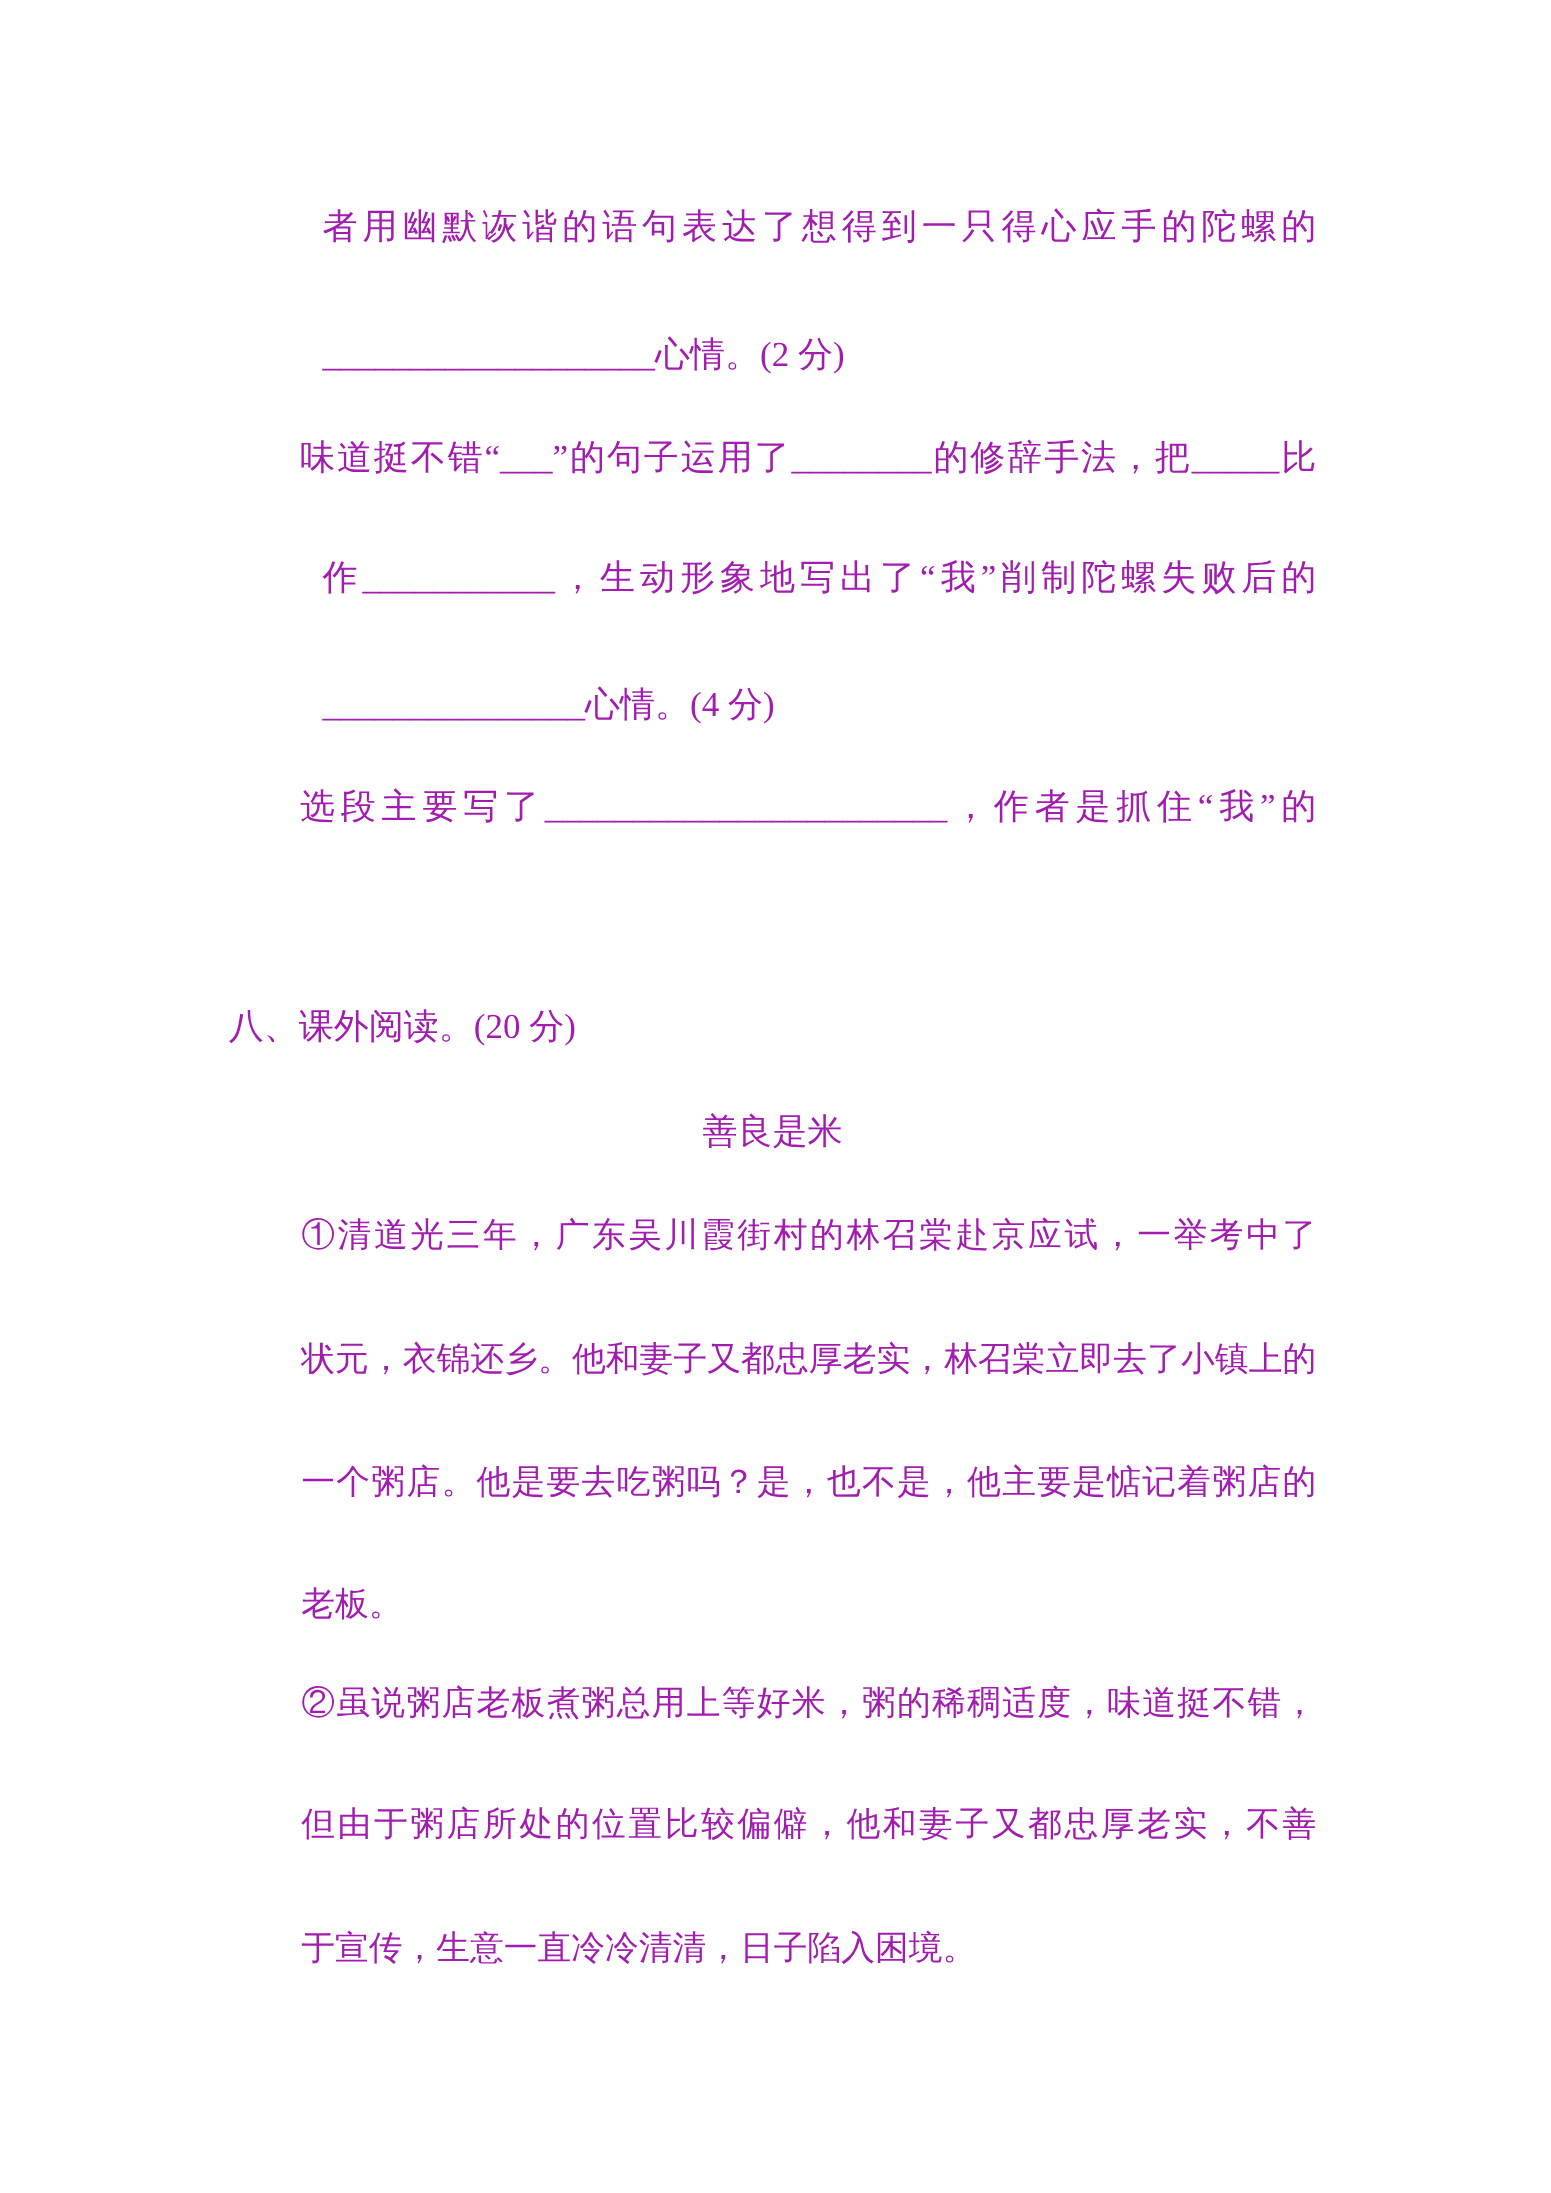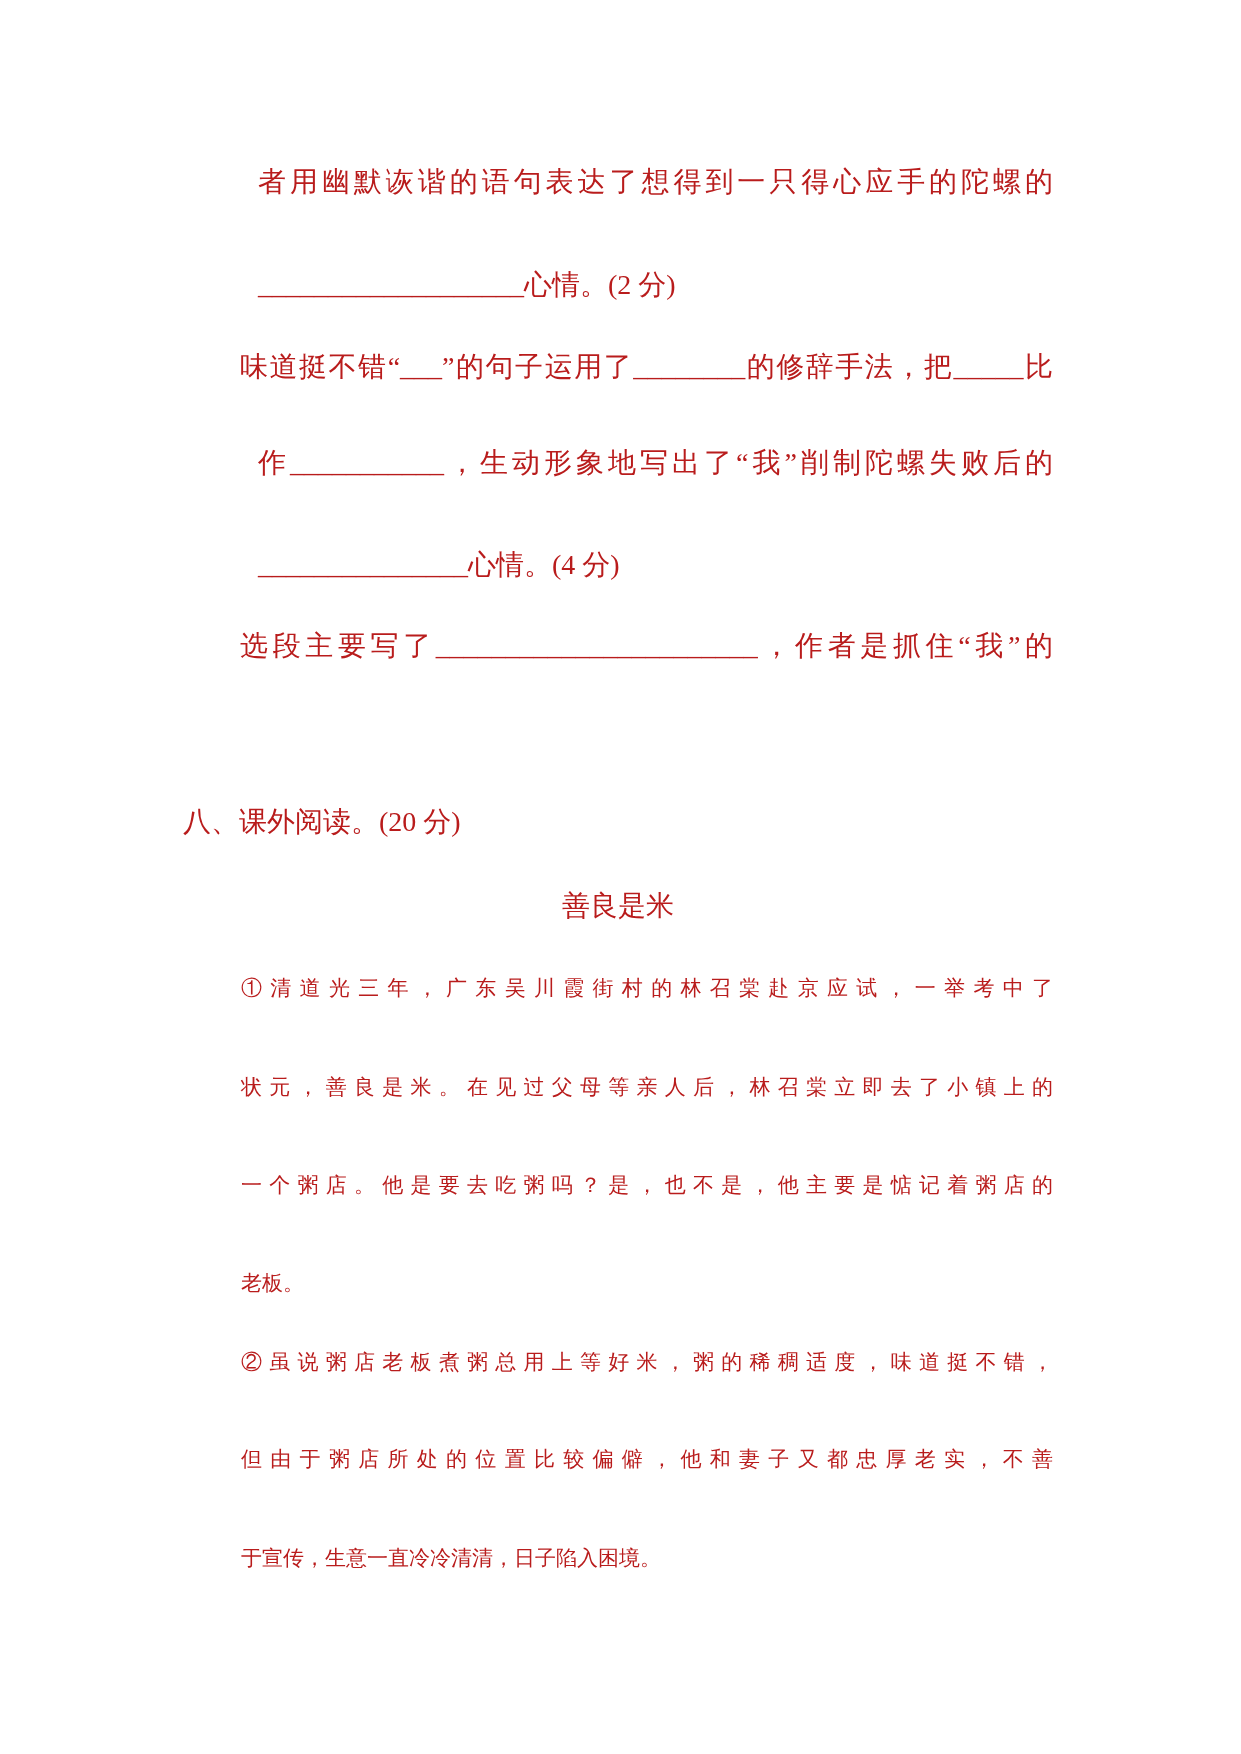--- a/index.html
+++ b/index.html
@@ -6,38 +6,38 @@
     margin: 0;
     padding: 0;
     background: #ffffff;
   }
   .page {
     position: relative;
     width: 1241px;
     height: 1754px;
     background: #ffffff;
     font-family: "Liberation Serif", "DejaVu Serif", serif;
-    color: #b91c1c;
+    color: #a21caf;
     overflow: hidden;
     border-radius: 11px;
   }
   .line {
     position: absolute;
     height: 48px;
     line-height: 48px;
     white-space: nowrap;
   }
   
   .just {
     text-align: justify;
     text-align-last: justify;
     text-justify: inter-character;
   }
   .q  { font-size: 28px; }            
-  .p  { font-size: 21px; font-family: Liberation Serif, serif; }            
+  .p  { font-size: 27px; font-family: Liberation Serif, serif; }            
   .section-header { font-size: 28px; font-weight: normal; }
   .center { text-align: left; text-align-last: center; }
 
   
   .ql1 { top: 158px;  left: 258px; width: 795px; }
   .ql2 { top: 261px;  left: 258px; }
   .ql3 { top: 343px;  left: 240px; width: 813px; }
   .ql4 { top: 439px;  left: 258px; width: 795px; }
   .ql5 { top: 541px;  left: 258px; }
   .ql6 { top: 622px;  left: 240px; width: 813px; }
@@ -62,20 +62,20 @@
   <div class="line q just ql3">味道挺不错“___”的句子运用了________的修辞手法，把_____比</div>
   <div class="line q just ql4">作___________，生动形象地写出了“我”削制陀螺失败后的</div>
   <div class="line q ql5">_______________心情。(4 分)</div>
   <div class="line q just ql6">选段主要写了_______________________，作者是抓住“我”的</div>
 
   <div class="line section-header ql8">八、课外阅读。(20 分)</div>
 
   <div class="line q center ttl">善良是米</div>
 
   <div class="line p just pl1">①清道光三年，广东吴川霞街村的林召棠赴京应试，一举考中了</div>
-  <div class="line p just pl2">状元，善良是米。在见过父母等亲人后，林召棠立即去了小镇上的</div>
+  <div class="line p just pl2">状元，衣锦还乡。他和妻子又都忠厚老实，林召棠立即去了小镇上的</div>
   <div class="line p just pl3">一个粥店。他是要去吃粥吗？是，也不是，他主要是惦记着粥店的</div>
   <div class="line p pl4">老板。</div>
   <div class="line p just pl6">但由于粥店所处的位置比较偏僻，他和妻子又都忠厚老实，不善</div>
   <div class="line p just pl5">②虽说粥店老板煮粥总用上等好米，粥的稀稠适度，味道挺不错，</div>
   <div class="line p pl7">于宣传，生意一直冷冷清清，日子陷入困境。</div>
 
 </div>
 
 </body></html>

